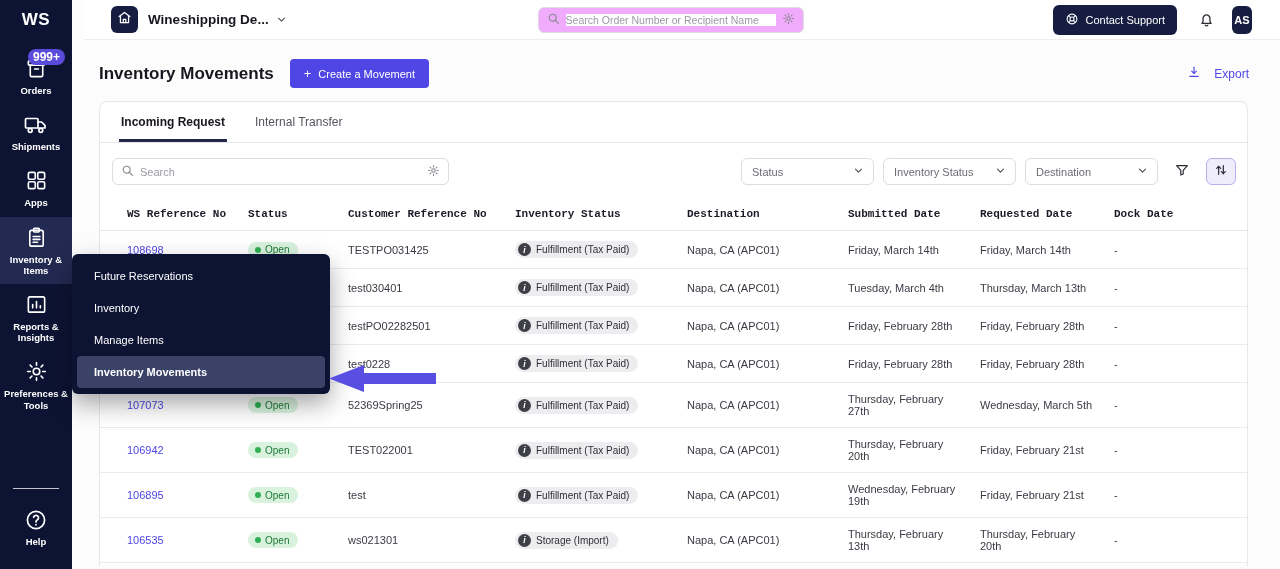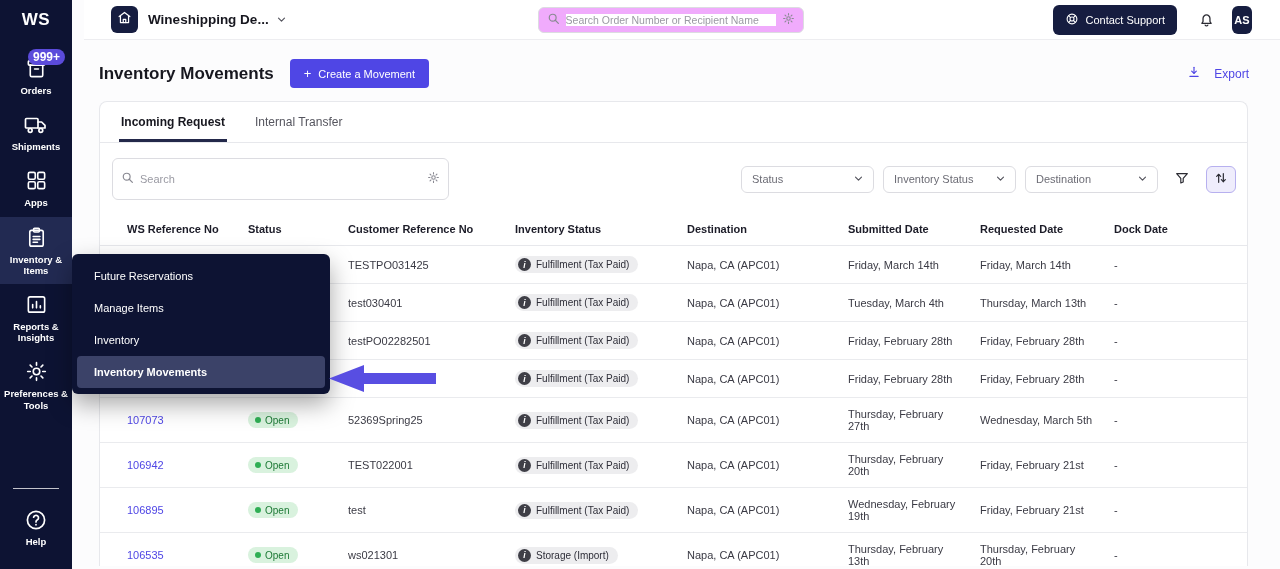--- a/index.html
+++ b/index.html
@@ -48,34 +48,34 @@
   .export-btn { margin-left:auto; display:flex; align-items:center; gap:13px; color:#4f46e5; font-size:12px;
                 background:none; border:none; cursor:pointer; font-family:inherit; }
 
   .card { margin:0 32px 0 27px; background:#fff; border:1px solid #e7e8ec; border-bottom:none;
           border-radius:8px 8px 0 0; height:calc(100% - 64px); overflow:hidden; }
   .tabs { display:flex; gap:26px; padding:0 19px; border-bottom:1px solid #e7e8ec; }
   .tab { padding:13px 2px 10px; font-size:12px; color:#55555e; cursor:pointer; border-bottom:3px solid transparent; }
   .tab.active { font-weight:bold; color:#17171f; border-bottom-color:#23284a; }
 
   .filterbar { display:flex; align-items:center; padding:15px 11px 14px 12px; gap:9px; }
-  .search-box { width:337px; height:42px; border:1px solid #dcdce1; border-radius:6px; display:flex;
+  .search-box { width:337px; height:27px; border:1px solid #dcdce1; border-radius:6px; display:flex;
                 align-items:center; padding:0 8px; gap:6px; background:#fff; }
   .search-box input { border:none; outline:none; flex:1; font-size:11px; font-family:inherit; color:#333; min-width:0; }
   .search-box input::placeholder { color:#9a9aa3; }
   .dropdown-group { margin-left:auto; display:flex; gap:9px; }
   .dropdown { width:133px; height:27px; border:1px solid #dcdce1; border-radius:6px; display:flex;
               align-items:center; justify-content:space-between; padding:0 8px 0 10px; font-size:11px;
               color:#6c6c75; background:#fff; cursor:pointer; }
   .icon-btn { width:30px; height:27px; display:flex; align-items:center; justify-content:center;
               background:none; border:none; cursor:pointer; border-radius:6px; }
   .icon-btn.active-tool { border:1px solid #b7b0ef; background:#efedfc; }
 
   table { width:100%; border-collapse:collapse; }
-  th { text-align:left; font-size:11px; font-weight:bold; color:#1c1c28; padding:9px 8px 10px; border-bottom:1px solid #e7e8ec; }
+  th { text-align:left; font-size:11px; font-weight:bold; color:#1c1c28; padding:9px 8px 10px; border-bottom:1px solid #e7e8ec;font-family:Liberation Mono, monospace; }
   td { font-size:11px; color:#3a3a44; padding:10px 8px; border-bottom:1px solid #eaebee; }
   th.first, td.first { padding-left:27px; }
   .ref-link { color:#4f46e5; text-decoration:none; }
   .badge { display:inline-flex; align-items:center; gap:4px; border-radius:10px; padding:2.5px 9px 2.5px 7px; font-size:10px; }
   .badge .dot { width:6px; height:6px; border-radius:50%; }
   .badge.open { background:#d9f2de; color:#1d7a36; }
   .badge.open .dot { background:#2fae54; }
   .pill { display:inline-flex; align-items:center; gap:5px; background:#ededef; border-radius:10px;
           padding:2px 9px 2px 3px; font-size:10px; color:#2e2e38; }
   .info-icon { width:13px; height:13px; border-radius:50%; background:#3f3f47; color:#fff; font-size:8.5px;
@@ -479,22 +479,22 @@
     <td>Thursday, February 20th</td>
     <td>-</td>
   </tr>
           </tbody>
       </table>
     </div>
   </div>
 
   <div class="flyout">
       <div class="flyout-item">Future Reservations</div>
+      <div class="flyout-item">Inventory</div>
       <div class="flyout-item">Manage Items</div>
-      <div class="flyout-item">Inventory</div>
       <div class="flyout-item active">Inventory Movements</div>
     </div>
 
   <svg class="pointer-arrow" width="107" height="31" viewBox="0 0 107 31">
     <polygon points="0,15.5 35,2 35,10 107,10 107,21 35,21 35,29" fill="#584ee2"></polygon>
   </svg>
 
 </div>
 
 </body></html>

